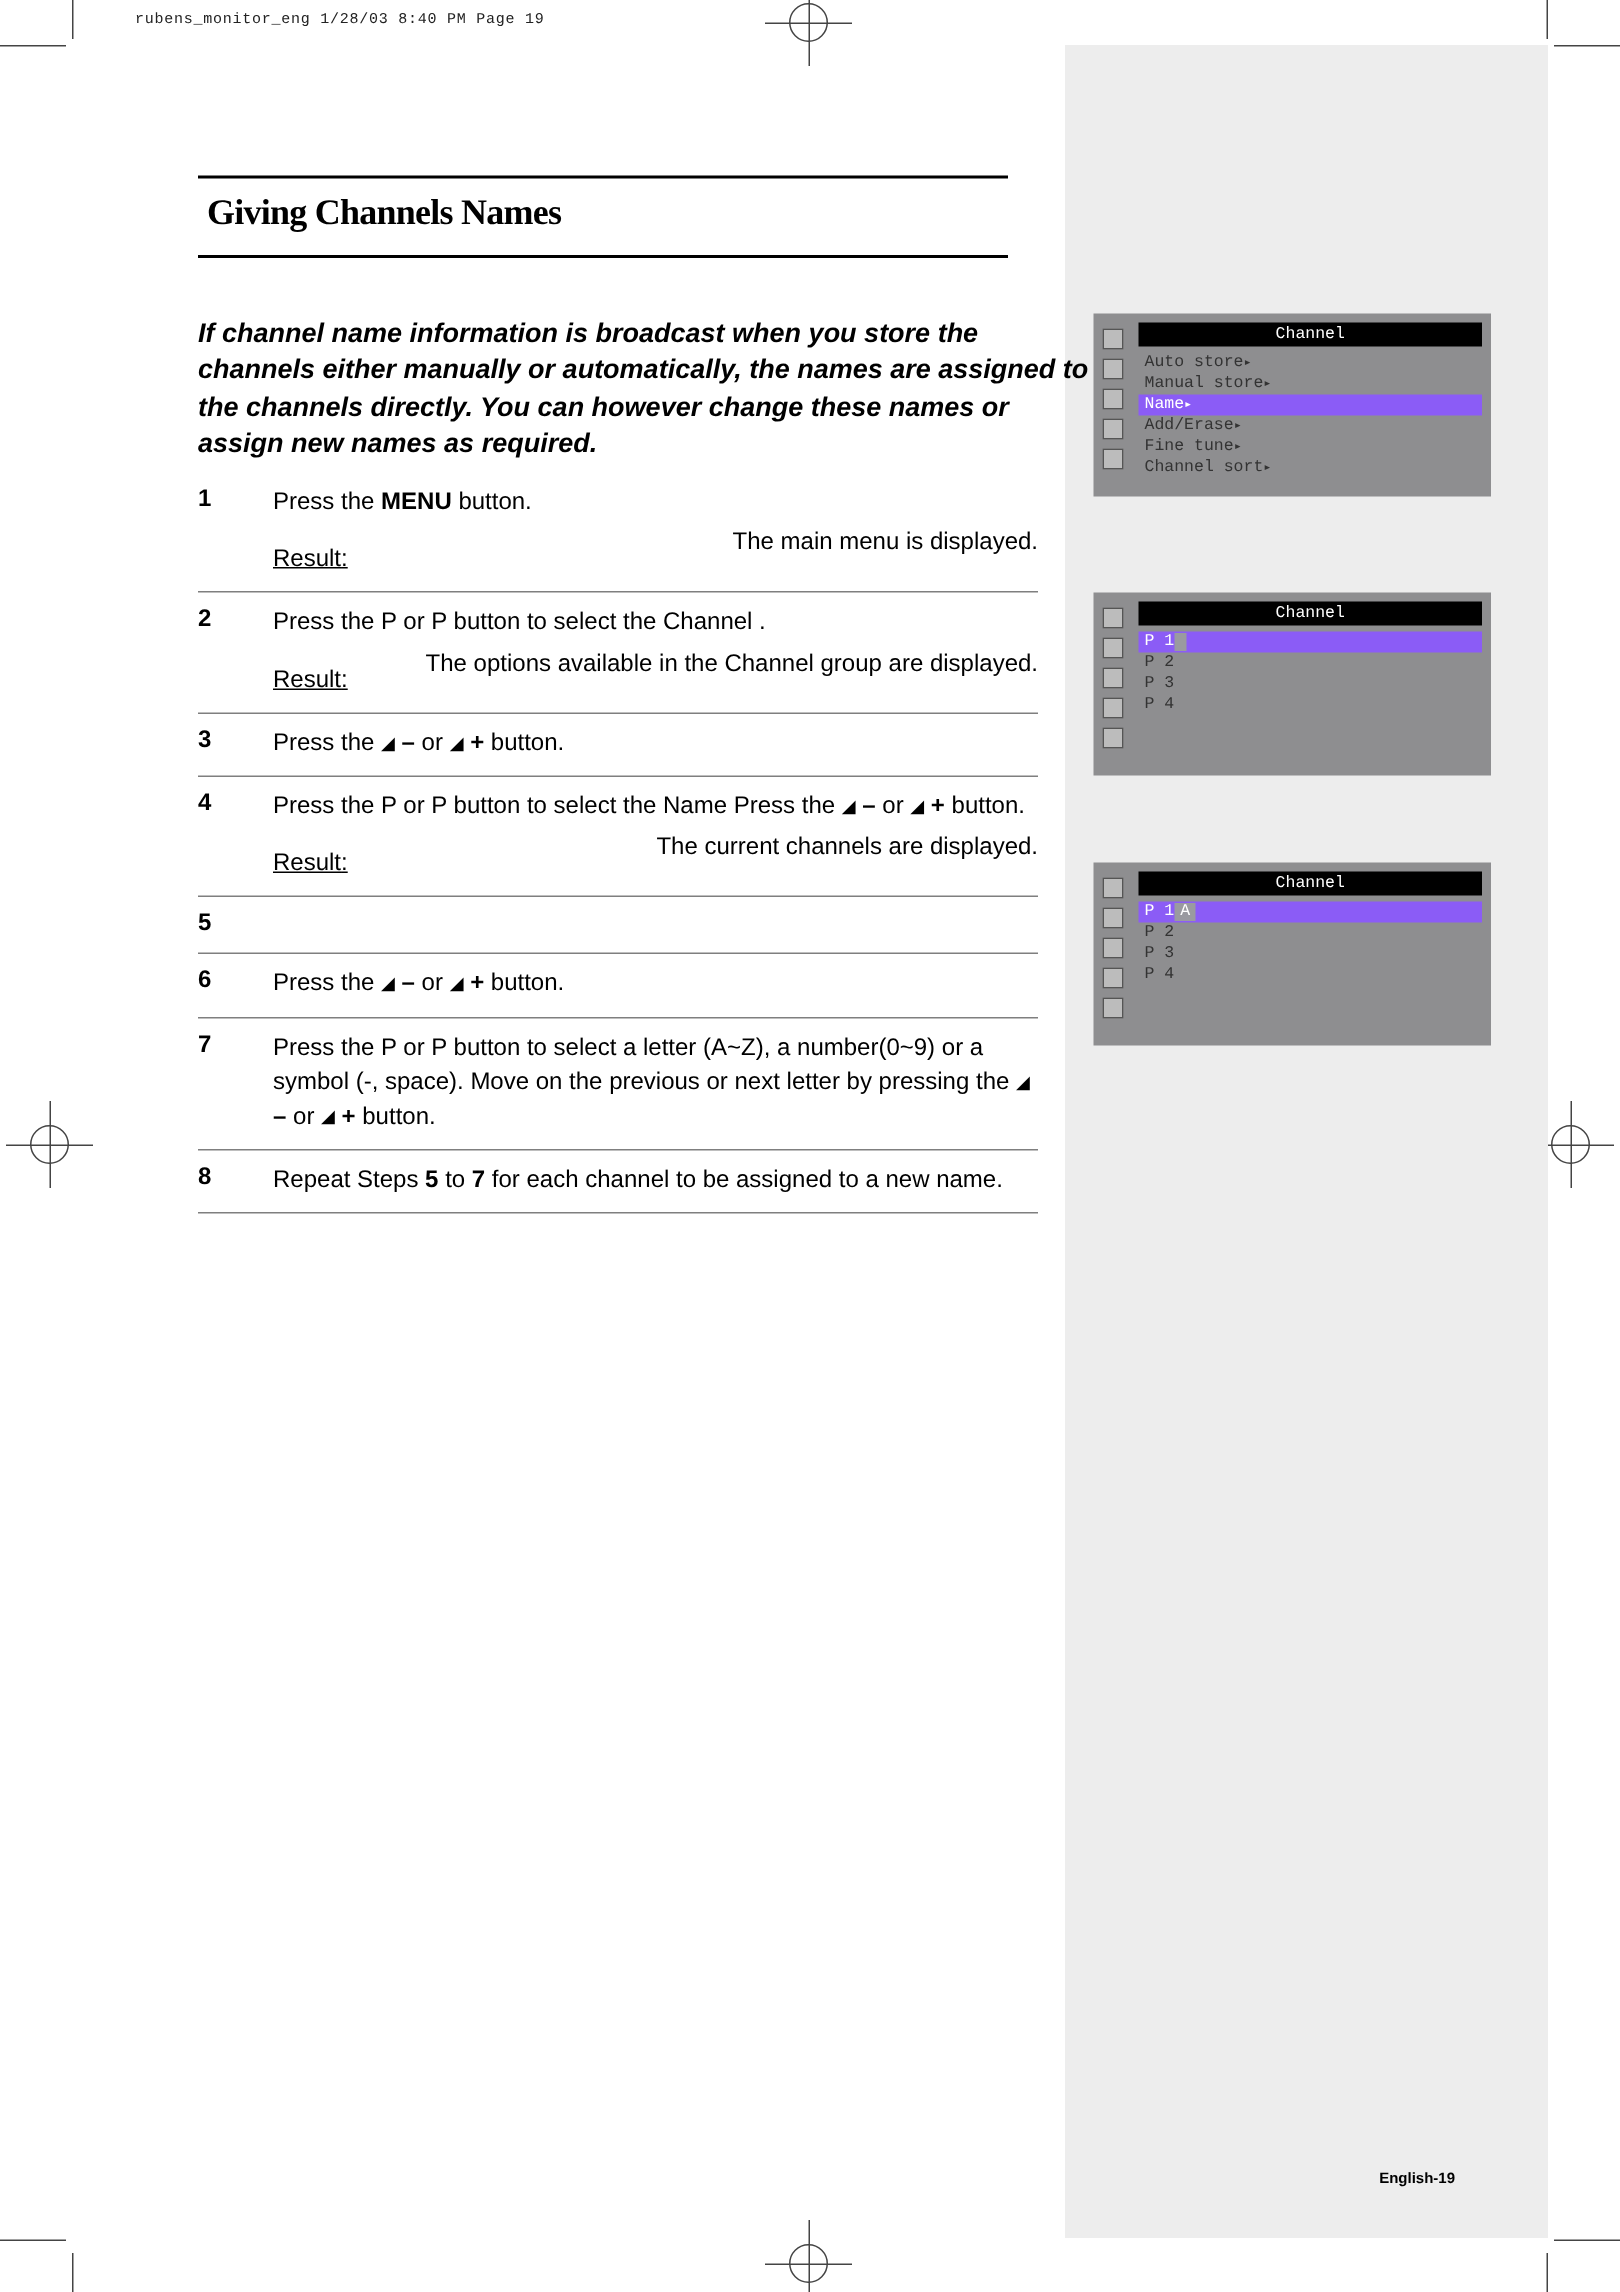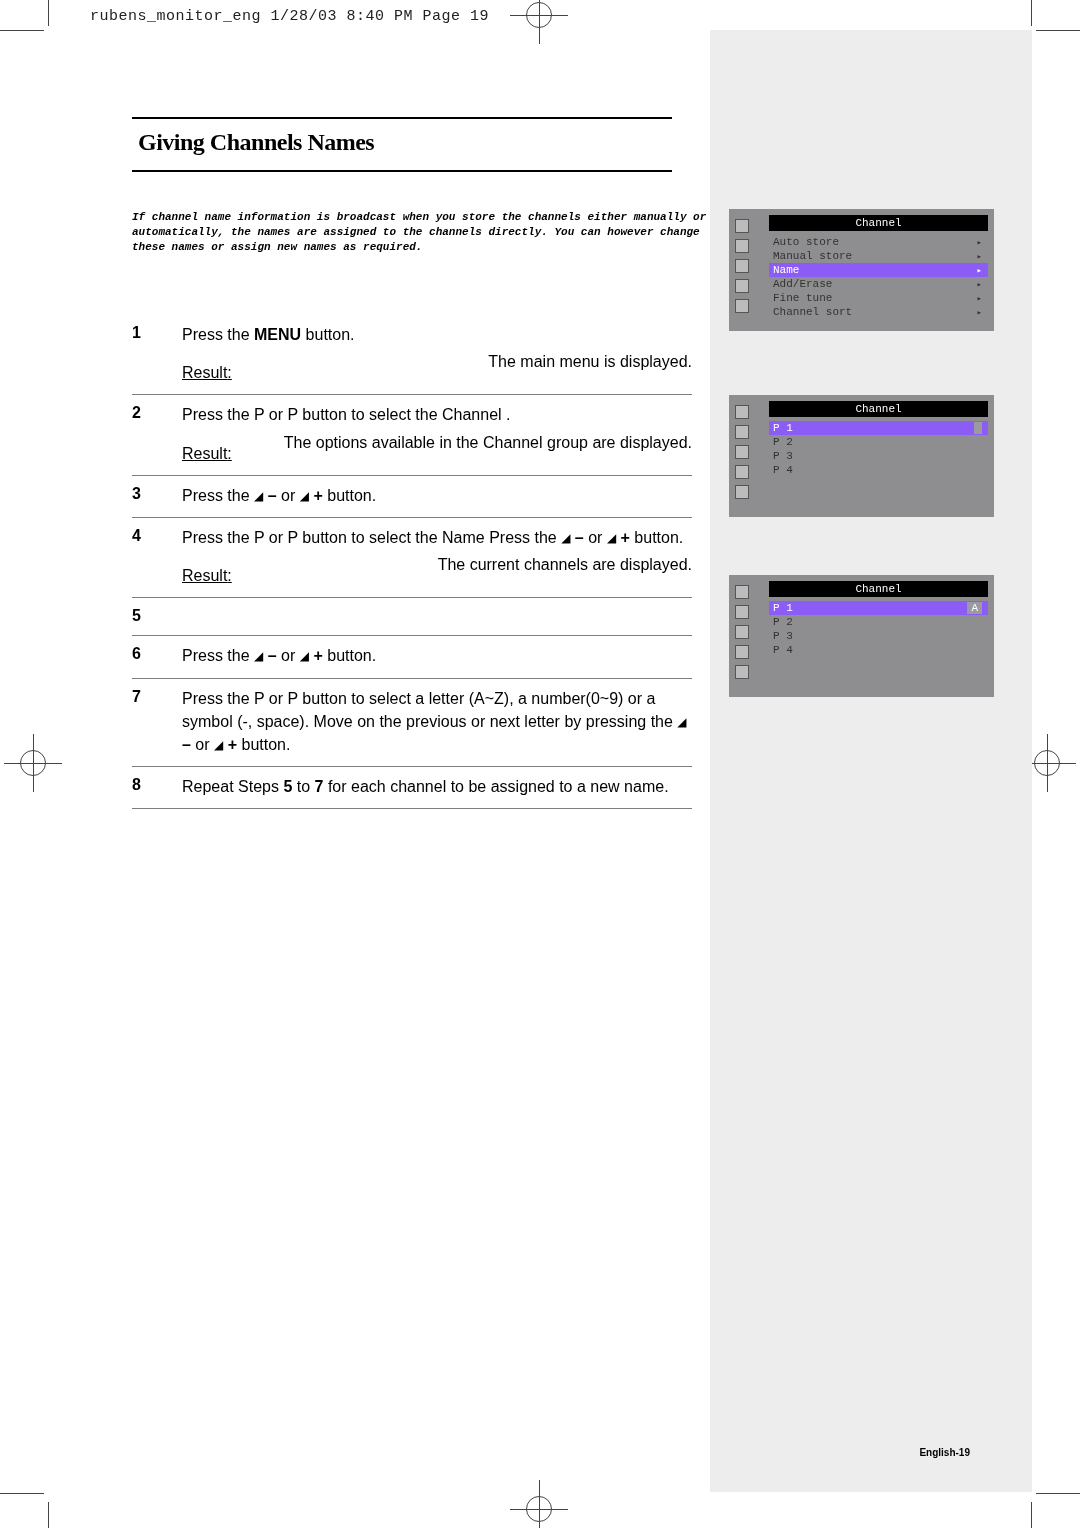--- a/index.html
+++ b/index.html
@@ -14,40 +14,40 @@
   .crop-line-v { position:absolute; width:1px; background:#444; }
   .crop-line-h { position:absolute; height:1px; background:#444; }
   .reg-mark { position:absolute; width:38px; height:38px; }
   .reg-mark .cross-h { position:absolute; top:50%; left:-10px; width:58px; height:1px; background:#444; }
   .reg-mark .cross-v { position:absolute; left:50%; top:-10px; height:58px; width:1px; background:#444; }
   .reg-mark .circ { position:absolute; top:6px; left:6px; width:26px; height:26px; border:1px solid #444; border-radius:50%; }
 
   .print-header {
     position:absolute; top:8px; left:90px;
     font-family: "Courier New", monospace;
-    font-size:15px; color:#222;
+    font-size:10px; color:#222;
     letter-spacing: 0.5px;
   }
 
   .grey-col {
     position:absolute; top:30px; right:48px; width:322px; height:1462px;
     background:#ededed;
   }
 
   .title-box {
     position:absolute; top:117px; left:132px; width:540px;
     border-top:2px solid #000; border-bottom:2px solid #000;
     padding:10px 6px 14px 6px;
   }
   .title-box .t { font-weight:bold; font-size:24px; letter-spacing:-0.5px;font-family:Liberation Serif, serif; }
 
   .intro {
     position:absolute; top:210px; left:132px; width:600px;
-    font-style:italic; font-weight:bold; font-size:11px; line-height:1.35;
-    font-family: Liberation Mono, monospace;
+    font-style:italic; font-weight:bold; font-size:18px; line-height:1.35;
+    font-family: Liberation Sans, sans-serif;
   }
 
   .steps {
     position:absolute; top:315px; left:132px; width:560px;
   }
   .step { border-bottom:1px solid #7f7f7f; padding:8px 0 10px 0; display:flex; }
   .num { width:50px; font-weight:bold; font-size:16px; padding-top:1px;}
   .body { flex:1; font-size:16px; line-height:1.45; }
   .body .sub { display:flex; margin-top:4px;}
   .body .sub .r { width:84px; text-decoration: underline; margin-top: 11px;}
@@ -59,26 +59,26 @@
     position:absolute; right:86px; width:265px;
     background:#8e8e90; color:#fff;
     font-family:"Courier New", monospace; font-size:11px;
     padding:6px 6px 12px 6px;
   }
   .osd .iconcol { float:left; width:14px; margin-right:2px;}
   .osd .iconcol .ic {
     width:14px; height:14px; margin:4px 0 6px 0;
     background:#bcbcbc; border:1px solid #555;
   }
-  .osd .content { margin-left:34px; }
+  .osd .content { margin-left:24px; }
   .osd .hdr {
     background:#000; color:#fff; text-align:center;
     font-size:11px; padding:2px 0; margin-bottom:4px; margin-left:0;
   }
-  .osd .row { display:flex; justify-content:space-between; padding:1px 6px 1px 4px; color:#333;gap:42px;}
+  .osd .row { display:flex; padding:1px 6px 1px 4px; color:#333;}
   .osd .row.sel { background:#8b5cf6; color:#fff;}
   .osd .row .arw::after { content:"▸"; font-size:9px; color:#333;}
   .osd .row.sel .arw::after { color:#fff;}
 
   .page-foot {
     position:absolute; bottom:70px; right:110px;
     font-weight:bold; font-size:10px;
   }
 </style>
 </head>

